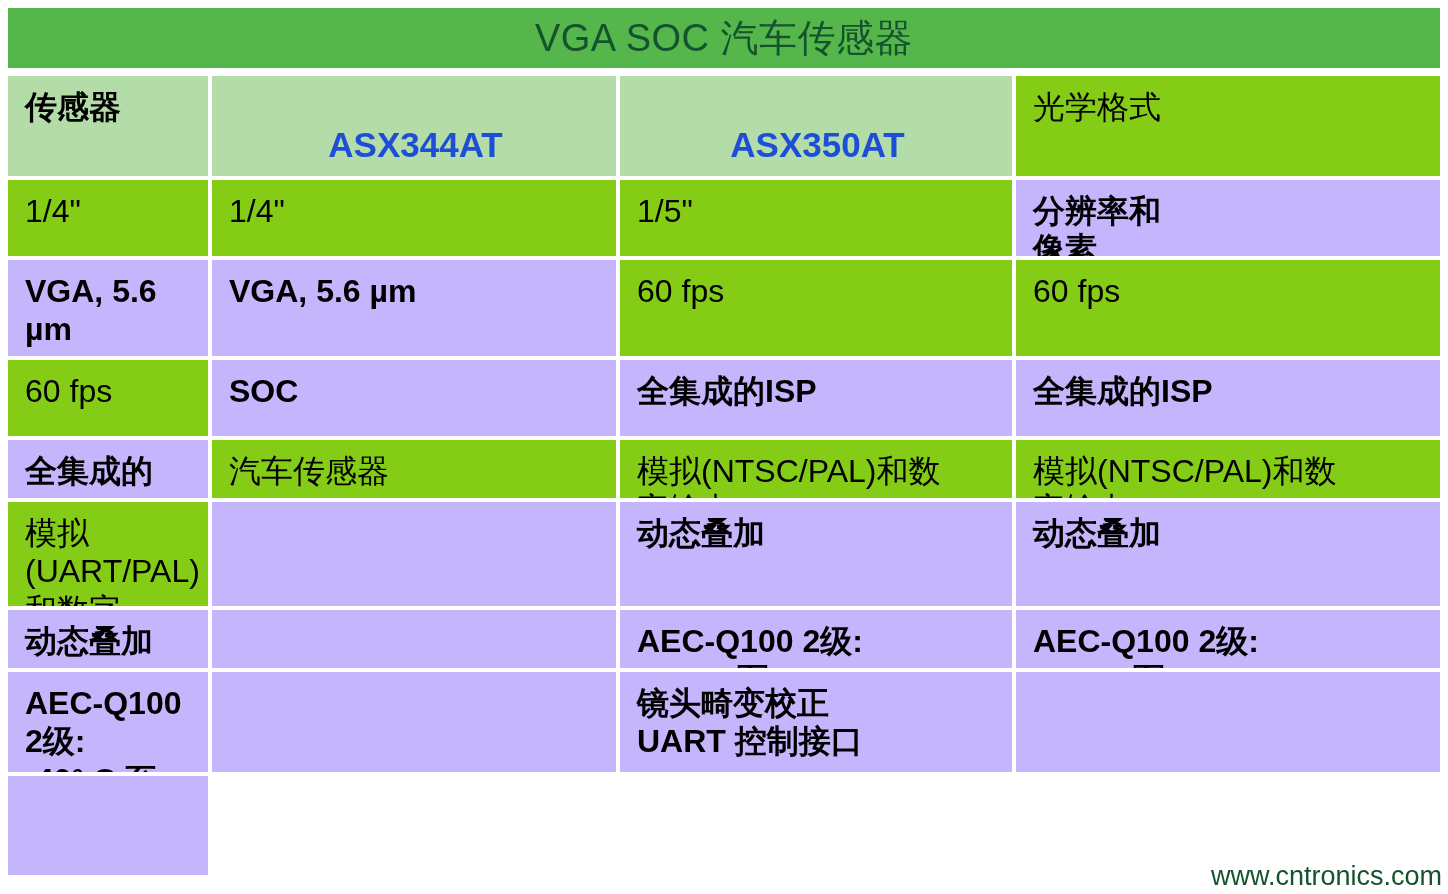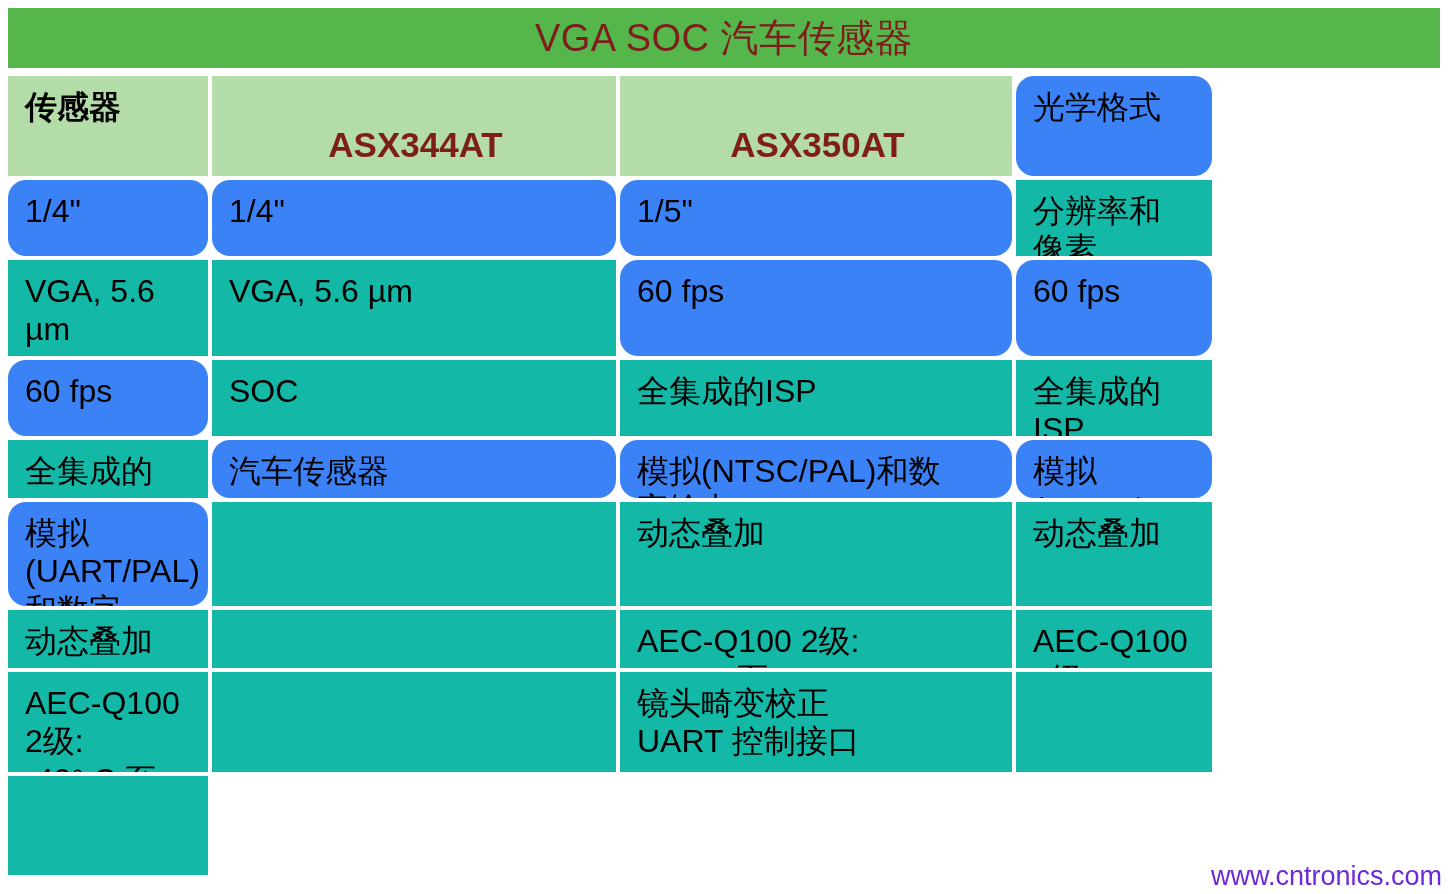--- a/index.html
+++ b/index.html
@@ -10,69 +10,69 @@
     position: relative;
     overflow: hidden;
   }
   .slide { position: absolute; inset: 0; background: #ffffff; }
 
   .title-bar {
     position: absolute;
     left: 8px; top: 8px;
     width: 1432px; height: 60px;
     background: #55B74B;
-    color: #7f1d1d;
+    color: #14532d;
     display: flex; align-items: center; justify-content: center;
     font-size: 38px;
     letter-spacing: 0.5px;
   }
 
   .grid {
     position: absolute;
     left: 8px; top: 76px;
-    width: 1204px;
+    width: 1432px;
     display: grid;
     grid-template-columns: 200px 404px 392px auto;
     grid-template-rows: 100px 76px 96px 76px 58px 104px 58px 100px 99px;
     gap: 4px;
     background: #ffffff;
   }
 
   .cell {
     padding: 12px 14px 8px 17px;
     font-size: 32px;
     line-height: 1.2;
     color: #000000;
     white-space: pre-line;
     overflow: hidden;
   }
-  .cell.light { background: #3b82f6; border-radius: 18px; }
-  .cell.dark  { background: #14b8a6; }
+  .cell.light { background: #84cc16; }
+  .cell.dark  { background: #c4b5fd; font-weight: bold; }
 
   .header-cell {
     background: #B3DCA9;
     text-align: center;
     padding-top: 10px;
   }
   .header-cell .model {
     font-weight: bold;
     font-size: 35px;
-    color: #7f1d1d;
+    color: #1d4ed8;
   }
   .header-label {
     background: #B3DCA9;
     font-weight: bold;
     text-align: left;
   }
 
   .watermark {
     position: absolute;
     right: 6px; bottom: 2px;
     font-size: 27px;
-    color: #6d28d9;
+    color: #14532d;
   }
 </style>
 </head>
 <body>
 
 <div class="slide">
 
   <div class="title-bar">
     <span>VGA SOC 汽车传感器</span>
   </div>

